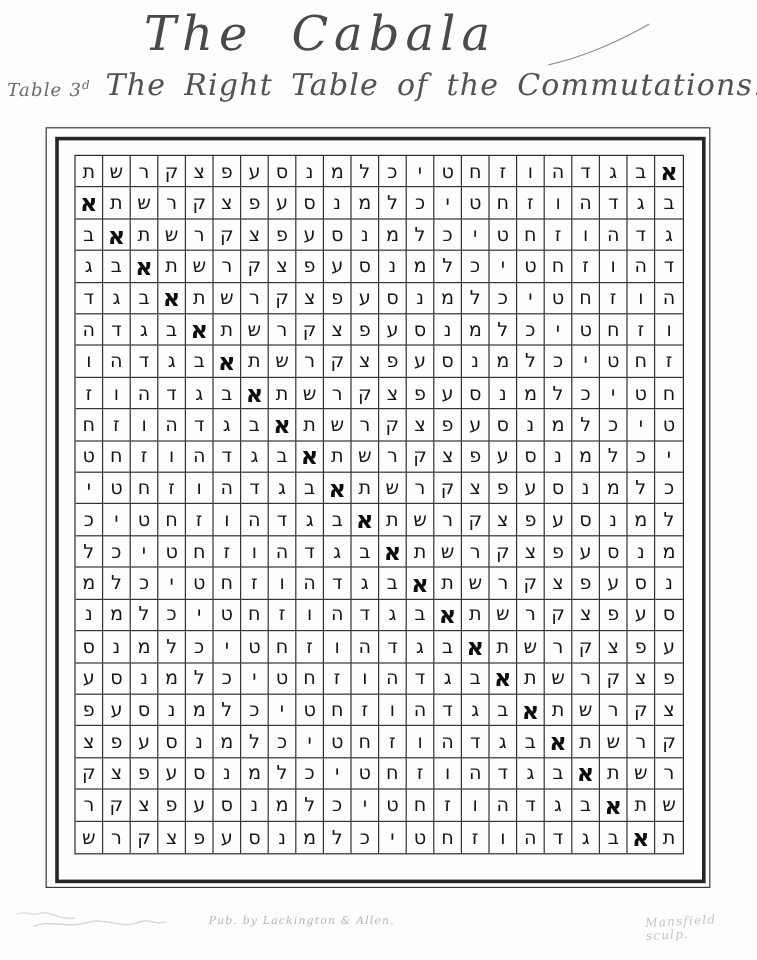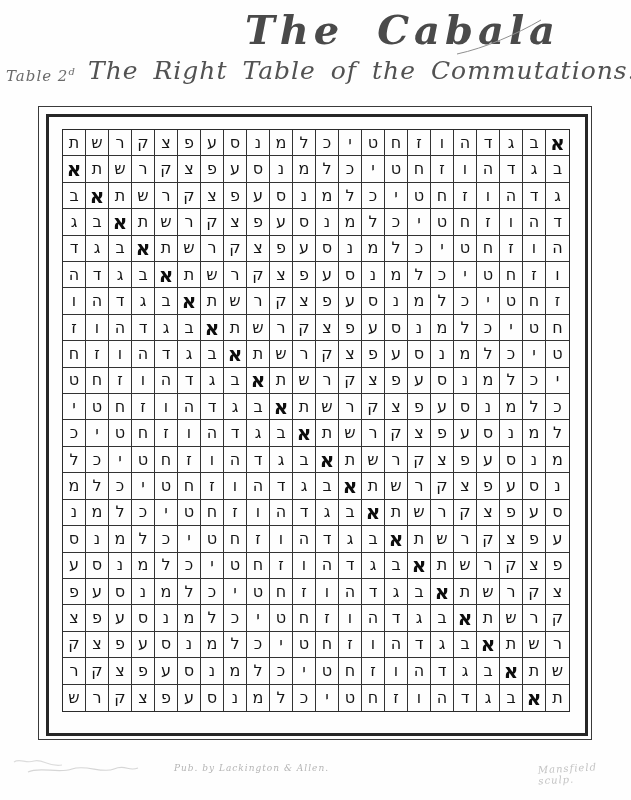--- a/index.html
+++ b/index.html
@@ -4,21 +4,21 @@
 <style>
   html,body{margin:0;padding:0;}
   body{
     width:631px;height:800px;position:relative;overflow:hidden;
     background:#fefefe;
     font-family:"DejaVu Serif", serif;
   }
   
   .page-title{
     position:absolute;top:6px;left:120px;width:440px;
-    text-align:right;font-style:italic;font-weight:700;
+    text-align:left;font-style:italic;font-weight:400;
     font-size:40px;color:#4a4a4a;letter-spacing:5px;word-spacing:14px;
     white-space:nowrap;
   }
   .title-swash{position:absolute;top:18px;left:455px;}
   .plate-label{
     position:absolute;top:66px;left:6px;
     font-style:italic;font-size:15px;color:#6a6a6a;letter-spacing:1px;
   }
   .plate-label sup{font-size:10px;}
   .plate-subtitle{
@@ -66,21 +66,21 @@
   .pencil-note{position:absolute;top:756px;left:10px;}
 </style>
 </head>
 <body>
 
 <div class="page-title">The Cabala</div>
 <svg class="title-swash" width="90" height="40" viewBox="0 0 90 40">
   <path d="M2,36 C30,30 62,16 86,2" fill="none" stroke="#8f8f8f" stroke-width="1"></path>
 </svg>
 
-<div class="plate-label"><span>Table 2</span><sup>d</sup></div>
+<div class="plate-label"><span>Table 3</span><sup>d</sup></div>
 
 <div class="plate-subtitle">The Right Table of the Commutations.</div>
 
 <div class="frame-outer"></div>
 <div class="frame-inner"></div>
 
 <div class="grid">
     <div class="cell">ת</div>
     <div class="cell">ש</div>
     <div class="cell">ר</div>

